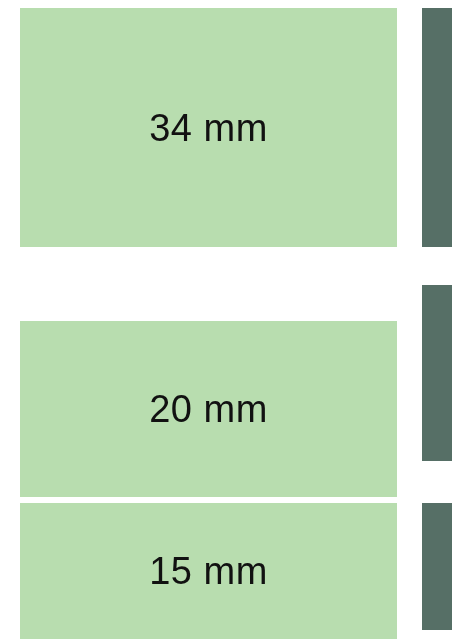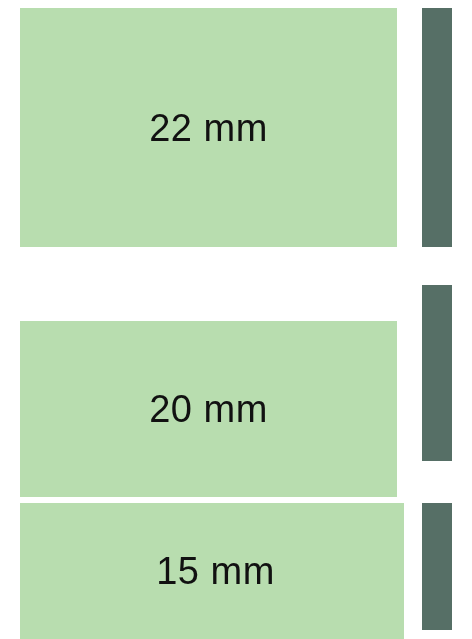--- a/index.html
+++ b/index.html
@@ -59,31 +59,31 @@
 
   
   #row-0 .panel      { top: 8px;  height: 239px; }
   #row-0 .marker-bar { top: 8px;  height: 239px; }
 
   
   #row-1 .panel      { top: 285px; height: 176px; }
   #row-1 .marker-bar { top: 285px; height: 176px; }
 
   
-  #row-2 .panel      { top: 503px; height: 136px; padding-left: 7px; }
+  #row-2 .panel      { top: 503px; height: 136px; }
   #row-2 .marker-bar { top: 503px; height: 127px; }
 </style>
 </head>
 <body>
 
 <div id="canvas" style="background: rgb(255, 255, 255);">
 
   <div class="row" id="row-0">
     <div class="panel" style="background: rgb(184, 221, 175);">
-      <span class="panel-label" style="color: rgb(17, 17, 17);">22 mm</span>
+      <span class="panel-label" style="color: rgb(17, 17, 17);">34 mm</span>
     </div>
     <div class="marker-bar" style="background: rgb(86, 111, 102);"></div>
   </div>
 
   <div class="row" id="row-1">
     <div class="panel" style="background: rgb(184, 221, 175); margin-top: 36px;">
       <span class="panel-label" style="color: rgb(17, 17, 17);">20 mm</span>
     </div>
     <div class="marker-bar" style="background: rgb(86, 111, 102);"></div>
   </div>

